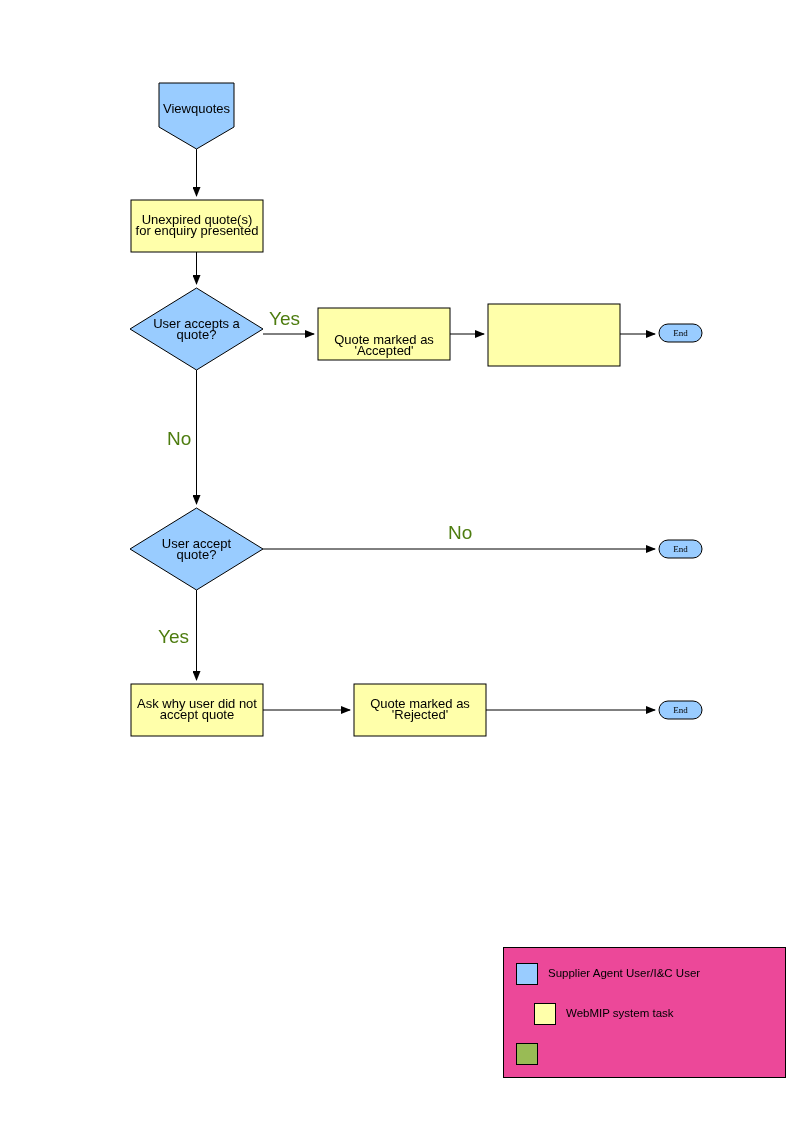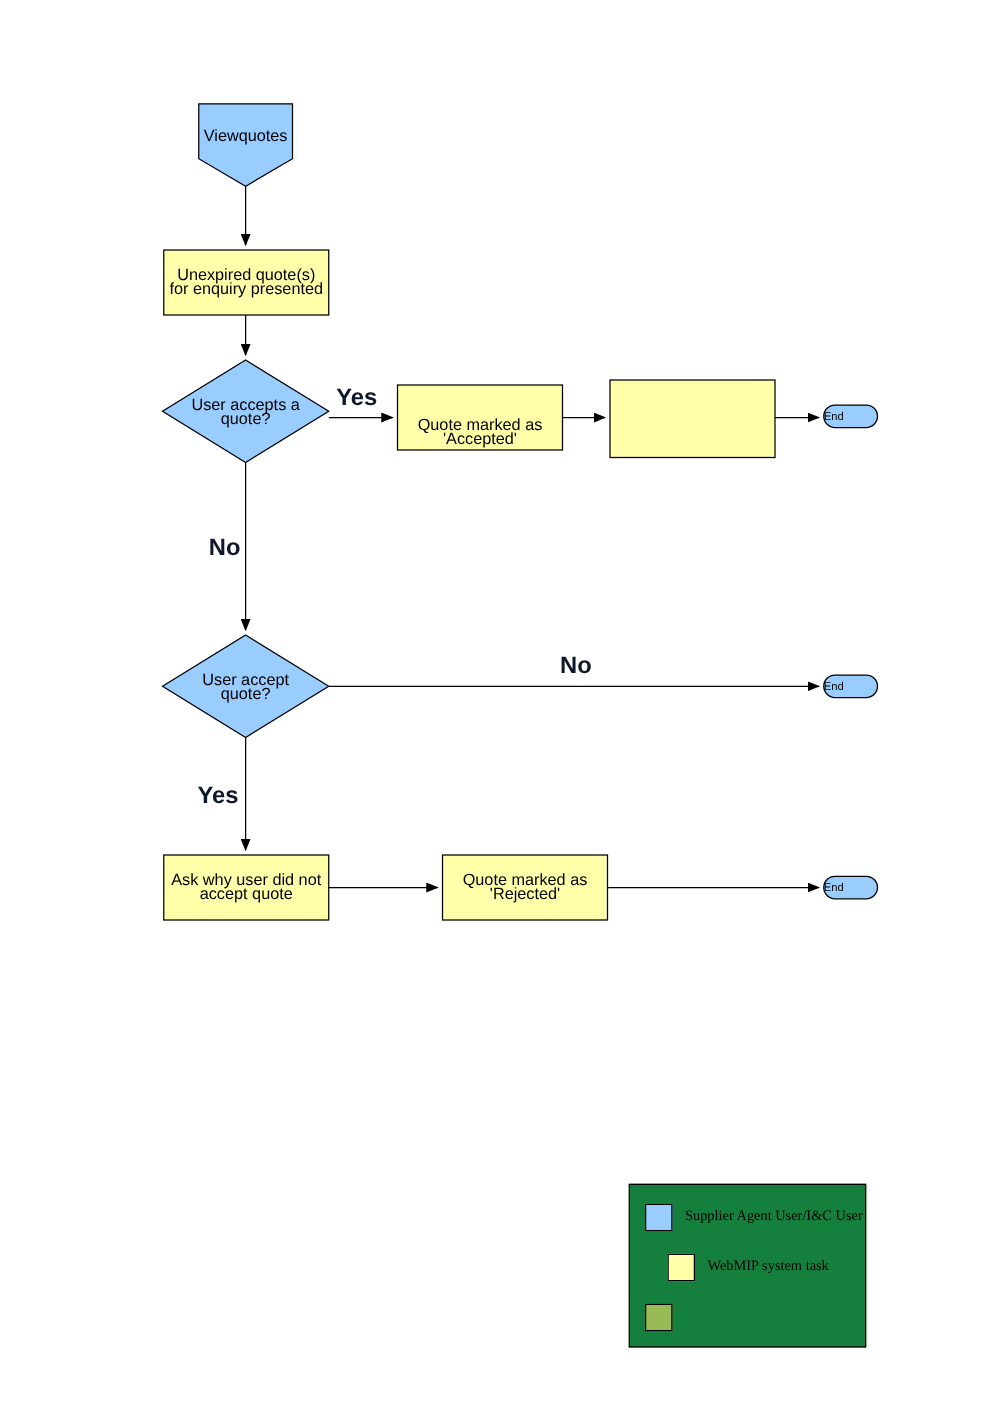--- a/index.html
+++ b/index.html
@@ -25,40 +25,39 @@
     text-align: center;
     font-size: 13px;
     line-height: 11px;
     color: #000000;
     pointer-events: none;
     white-space: pre-line;
   }
   .edge-label {
     position: absolute;
     font-size: 19px;
-    color: #0f172a;
+    color: #4d7c0f;
     font-family: "Liberation Sans", sans-serif;
-    font-weight: bold;
   }
   .end-label {
     position: absolute;
     font-size: 9px;
     color: #000000;
-    text-align: left;
+    text-align: center;
+    font-family: Liberation Serif, serif;
   }
   .legend {
     position: absolute;
     left: 503px;
     top: 947px;
-    width: 190px;
+    width: 283px;
     height: 131px;
     border: 1px solid #000000;
-    background: #15803d;
+    background: #ec4899;
     box-sizing: border-box;
-    font-family: Liberation Serif, serif;
   }
   .legend-row {
     position: absolute;
     left: 12px;
     display: flex;
     align-items: flex-start;
   }
   .legend-swatch {
     width: 22px;
     height: 22px;

